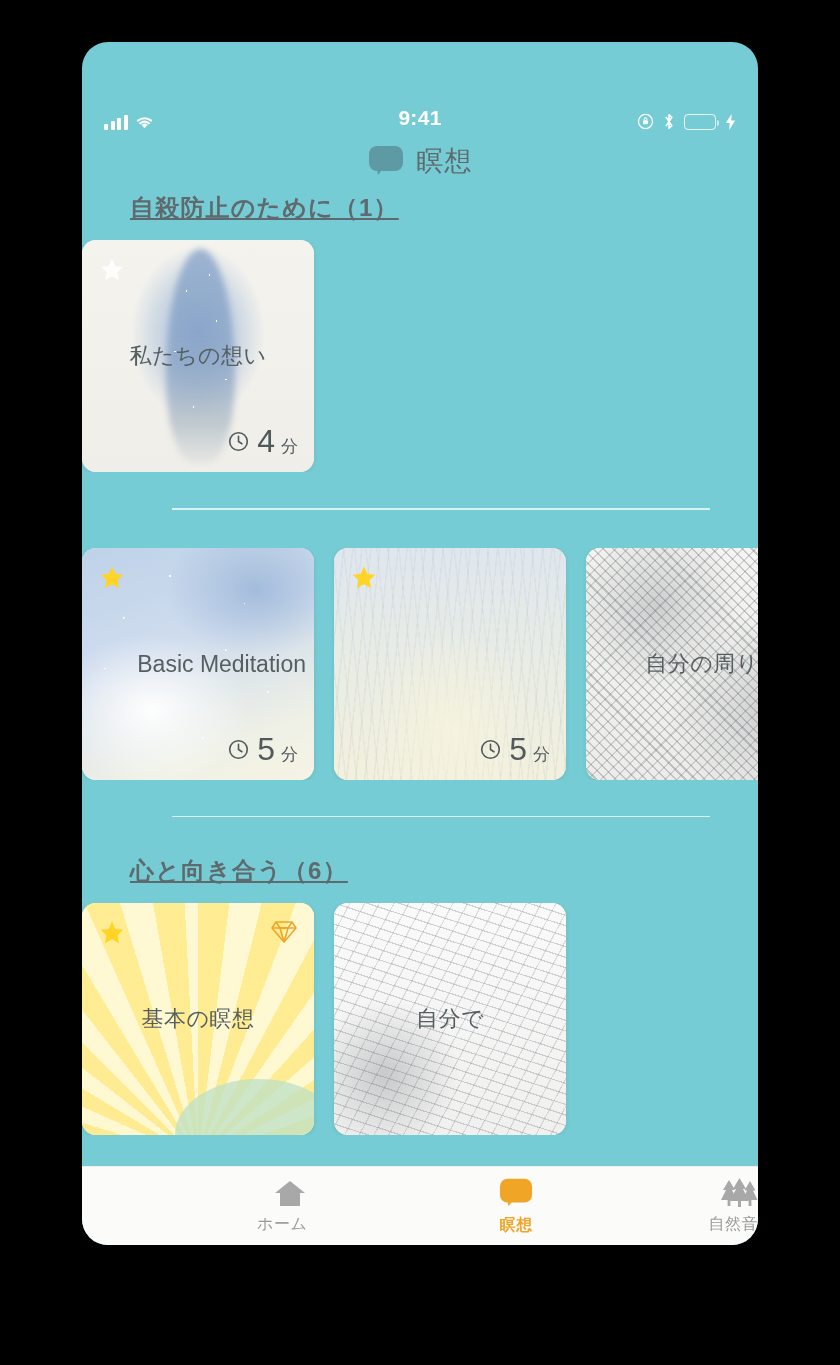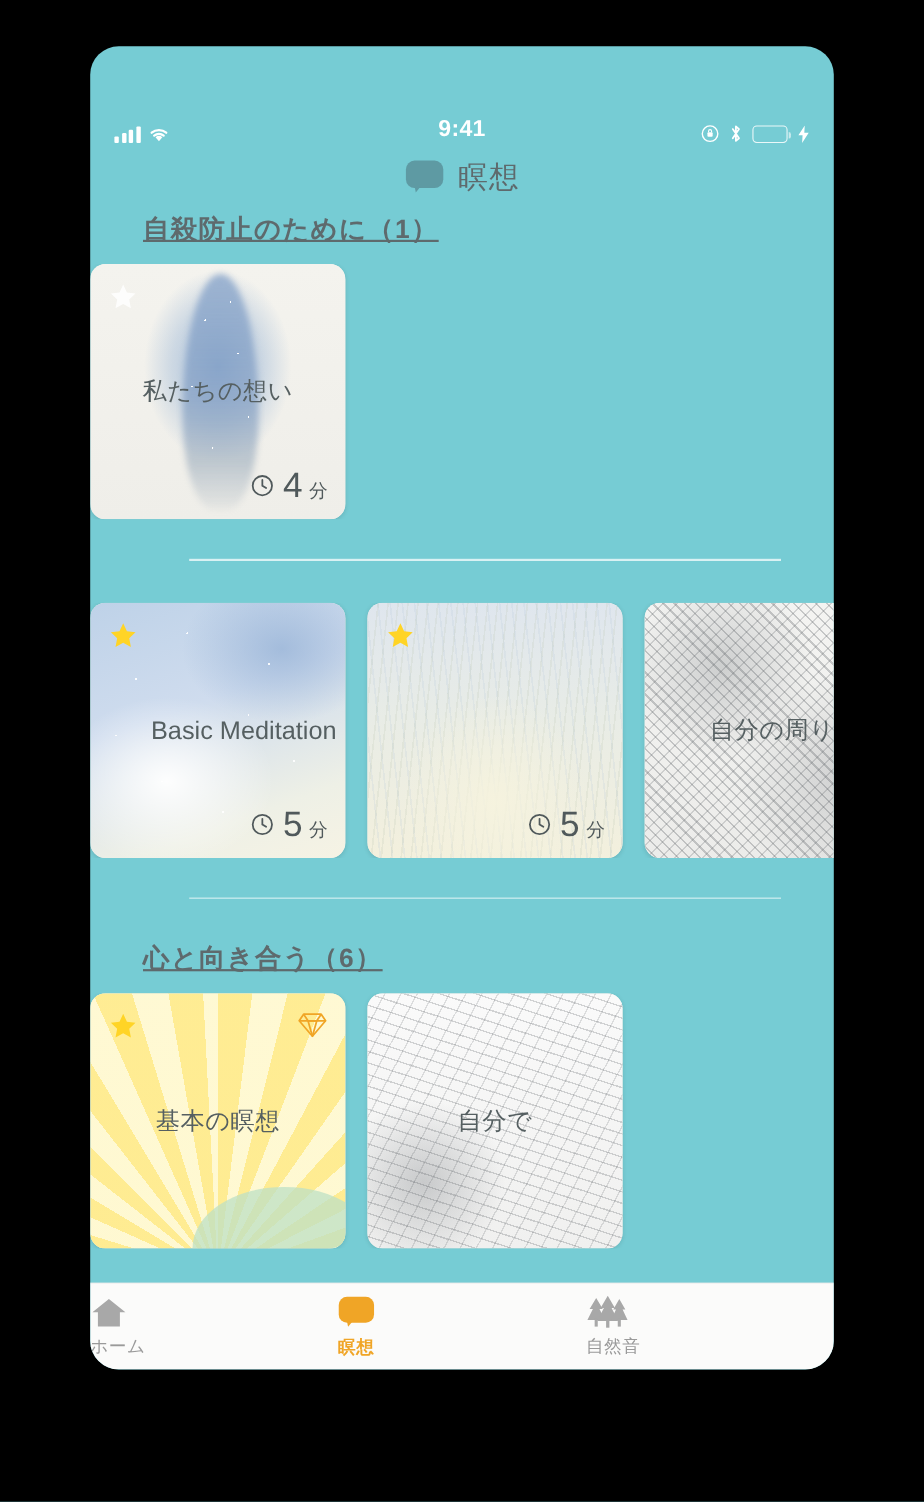--- a/index.html
+++ b/index.html
@@ -271,21 +271,21 @@
     height: 78px;
     background: #fbfbfa;
     display: flex;
     align-items: center;
     border-top: 1px solid rgba(0,0,0,0.05);
   }
   .tab {
     flex: 1;
     display: flex;
     flex-direction: column;
-    align-items: flex-start;
+    align-items: flex-end;
     justify-content: center;
     gap: 6px;
   }
   .tab-label {
     font-size: 16px;
     color: #9a9a9a;
     letter-spacing: 0.5px;
   }
   .tab.active .tab-label { color: #f0a526; font-weight: 600; }
 </style>

